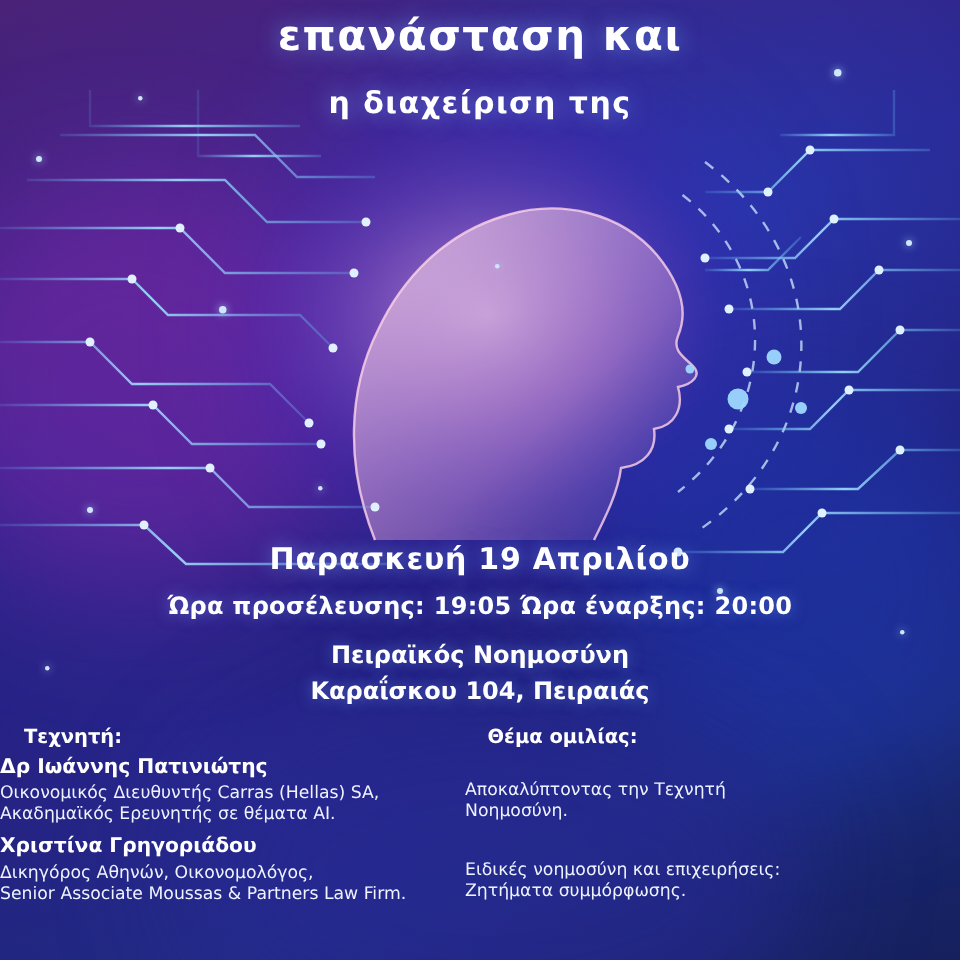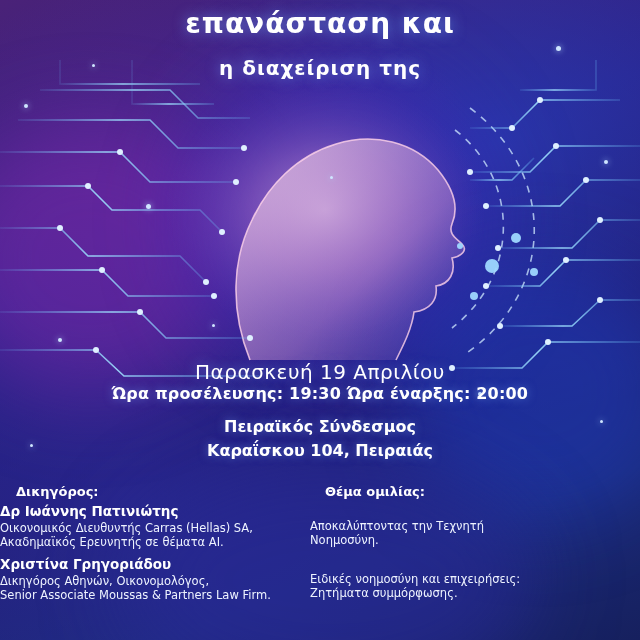--- a/index.html
+++ b/index.html
@@ -80,23 +80,24 @@
     position: absolute;
     left: 0;
     top: 360px;
     width: 640px;
     text-align: center;
     color: #ffffff;
     z-index: 6;
   }
   .event-date {
     font-size: 20px;
-    font-weight: normal;
+    font-weight: bold;
     letter-spacing: 0.5px;
     text-shadow: 0 0 12px rgba(120,170,255,0.6);
+    margin-bottom: 10px;
   }
   .event-times {
     font-size: 16px;
     font-weight: bold;
     letter-spacing: 0.2px;
     margin-bottom: 12px;
     text-shadow: 0 0 10px rgba(120,170,255,0.5);
   }
   .event-venue {
     font-size: 16px;
@@ -276,30 +277,30 @@
     <div class="dot" style="left:330px; top:176px; width:3px;  height:3px;"></div>
   </div>
 
   <div class="title-block">
     <div class="title-line l1">επανάσταση και</div>
     <div class="title-line l2">η διαχείριση της</div>
   </div>
 
   <div class="event-block">
     <div class="event-date">Παρασκευή 19 Απριλίου</div>
-    <div class="event-times">Ώρα προσέλευσης: 19:30 Ώρα έναρξης: 20:00</div>
+    <div class="event-times">Ώρα προσέλευσης: 19:05 Ώρα έναρξης: 20:00</div>
     <div class="event-venue">
-      <div>Πειραϊκός Σύνδεσμος</div>
+      <div>Πειραϊκός Νοημοσύνη</div>
       <div>Καραΐσκου 104, Πειραιάς</div>
     </div>
   </div>
 
   <div class="speakers">
     <div class="sp-head">
-      <div class="c1">Δικηγόρος:</div>
+      <div class="c1">Τεχνητή:</div>
       <div class="c2">Θέμα ομιλίας:</div>
     </div>
 
     <div class="sp-row">
       <div class="sp-col1">
         <div class="sp-name">Δρ Ιωάννης Πατινιώτης</div>
         <div class="sp-role" style="white-space:pre-line;">Οικονομικός Διευθυντής Carras (Hellas) SA,
 Ακαδημαϊκός Ερευνητής σε θέματα AI.</div>
       </div>
       <div class="sp-col2">

